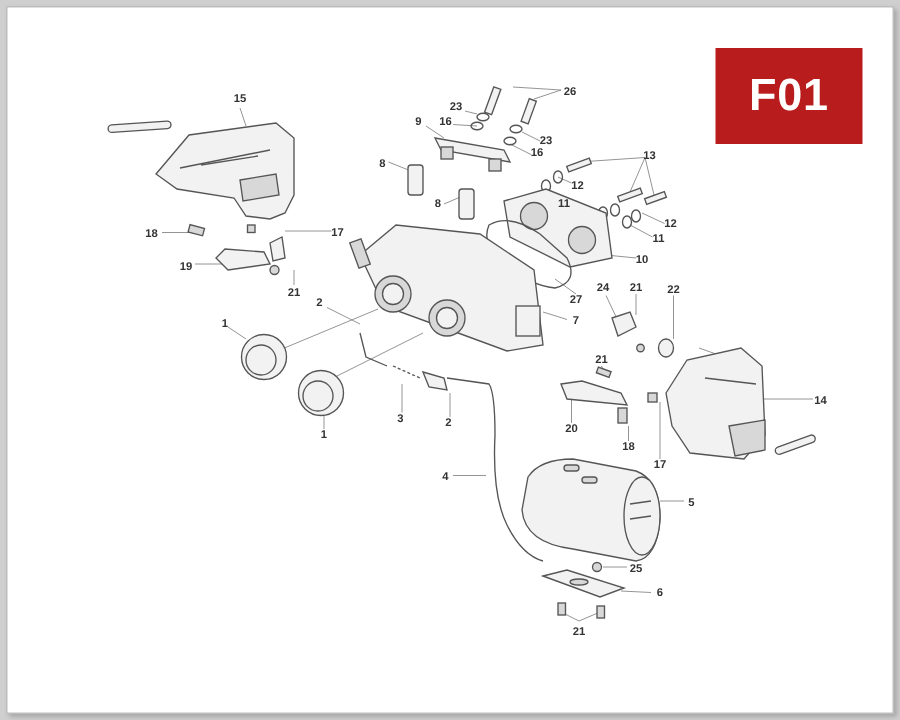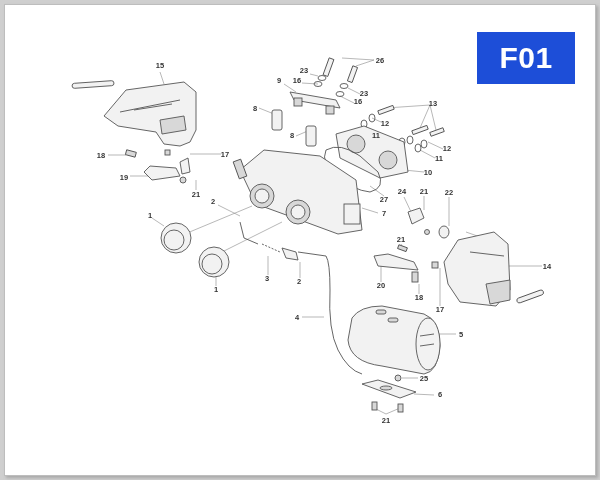--- a/index.html
+++ b/index.html
@@ -1,18 +1,18 @@
 <!DOCTYPE html>
 <html><head>
 <meta charset="utf-8">
 <style>
   html, body { margin: 0; padding: 0; }
   body { width: 600px; height: 480px; background: #cfcfcf; font-family: "Liberation Sans", sans-serif; overflow: hidden; }
   .frame { position: absolute; left: 4px; top: 4px; width: 590px; height: 470px; background: #ffffff; border: 1px solid #bdbdbd; box-shadow: 2px 2px 3px #a8a8a8; }
-  .badge { position: absolute; left: 472px; top: 27px; width: 98px; height: 52px; background: #1d4ed8; color: #fff; font-weight: bold; font-size: 30px; display: flex; align-items: center; justify-content: center; letter-spacing: 0.5px; text-align: center; }
+  .badge { position: absolute; left: 472px; top: 27px; width: 98px; height: 64px; background: #b91c1c; color: #fff; font-weight: bold; font-size: 30px; display: flex; align-items: center; justify-content: center; letter-spacing: 0.5px; text-align: center; }
   svg.diagram { position: absolute; left: 0; top: 0; }
   .lbl { font-family: "Liberation Sans", sans-serif; font-size: 7.5px; font-weight: bold; fill: #333; }
   .ld { stroke: #888; stroke-width: 0.6; fill: none; }
   .p { stroke: #555; stroke-width: 0.9; fill: #f2f2f2; }
   .pd { stroke: #555; stroke-width: 0.9; fill: #d8d8d8; }
   .pn { stroke: #555; stroke-width: 0.9; fill: none; }
   .callout { cursor: pointer; }
 </style>
 </head>
 <body>

